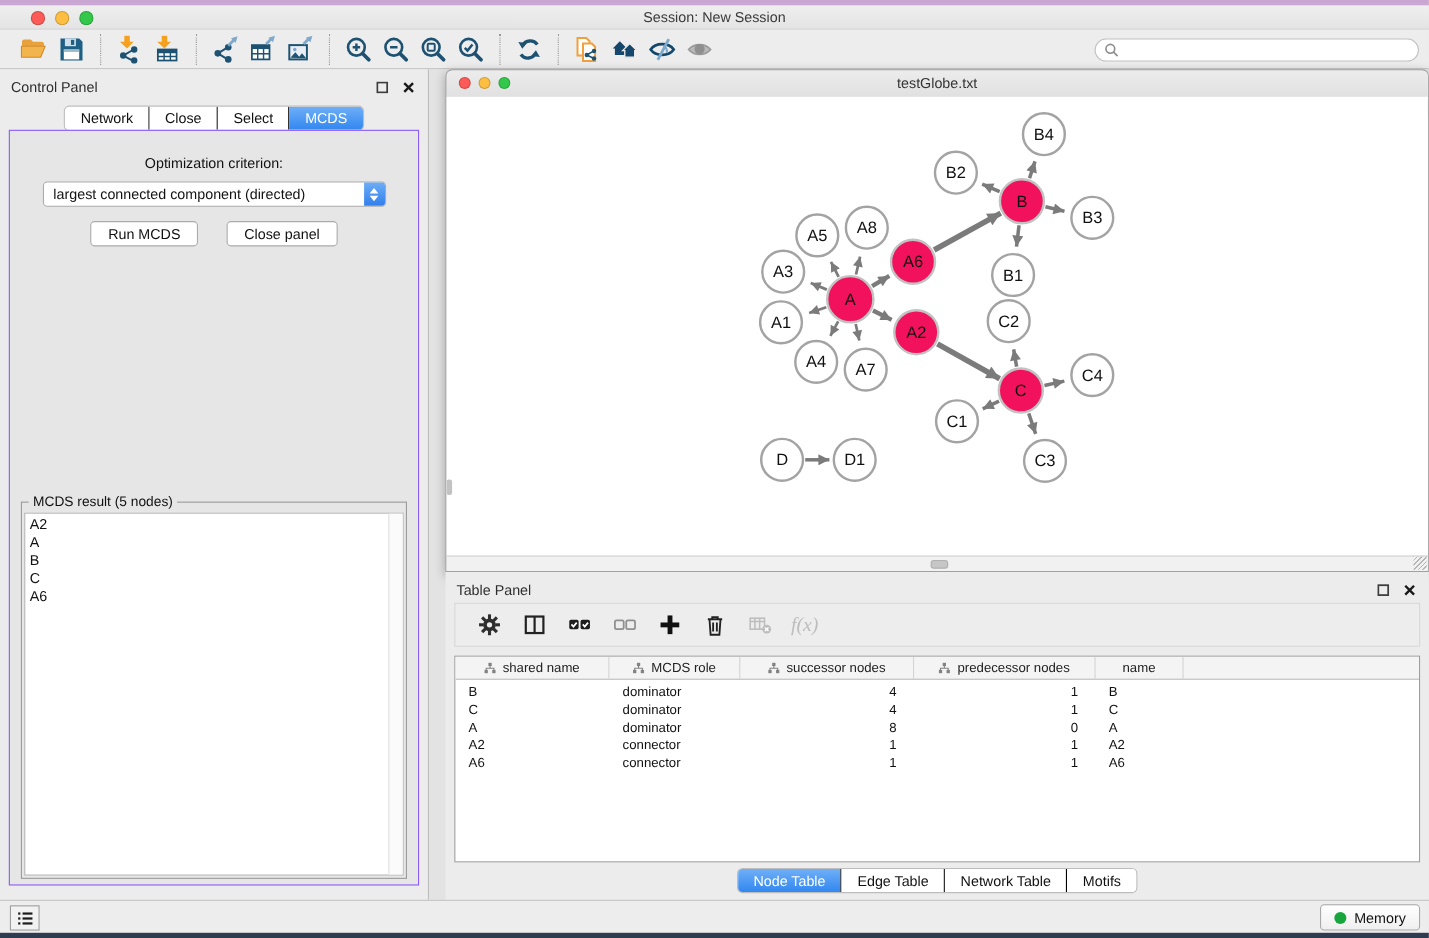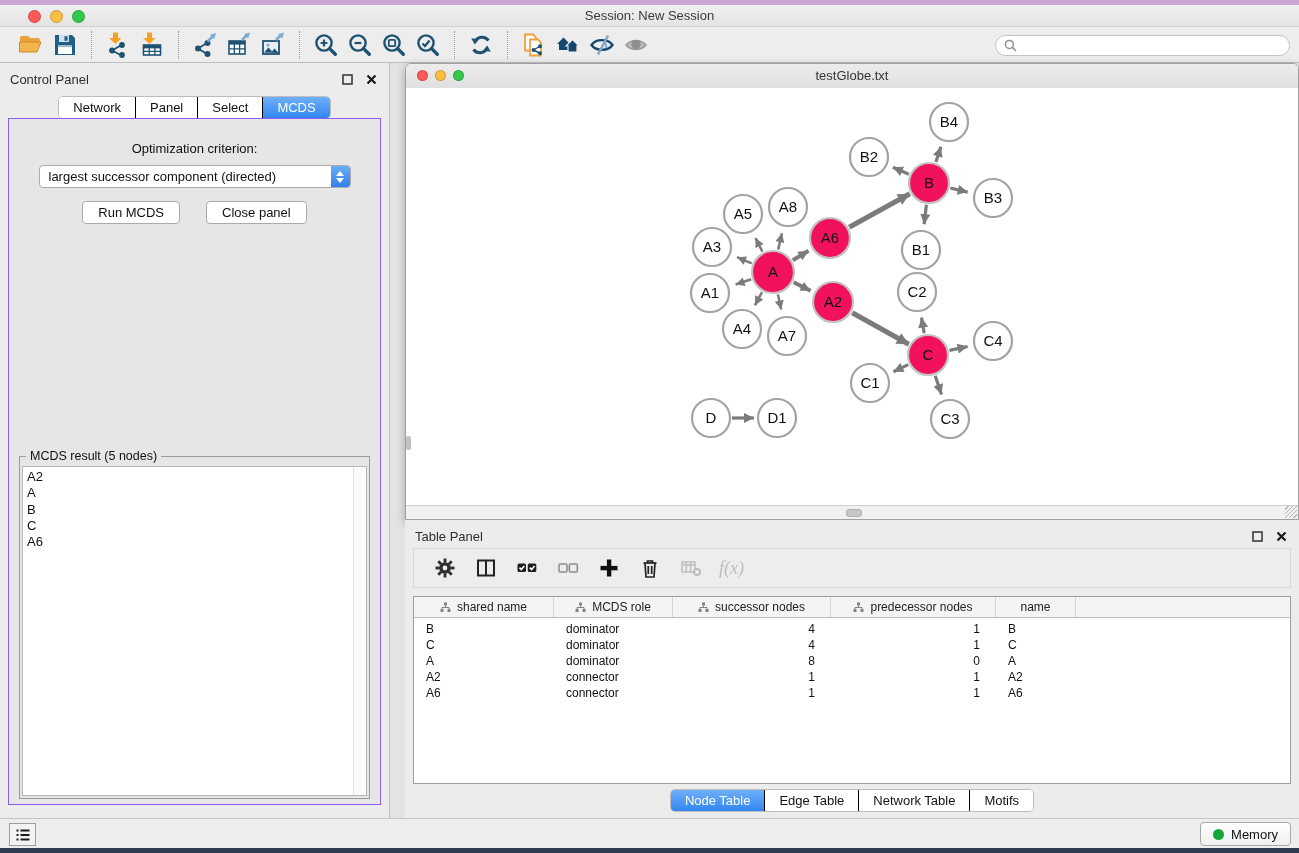--- a/index.html
+++ b/index.html
@@ -273,30 +273,30 @@
             <rect x="1" y="1" width="9" height="9" fill="none" stroke="#3C3C3C" stroke-width="1.6"></rect>
           </svg>
           <svg width="11" height="11" viewBox="0 0 11 11">
             <path d="M1.5 1.5l8 8M9.5 1.5l-8 8" stroke="#1A1A1A" stroke-width="2.2"></path>
           </svg>
         </span>
       </div>
       <div class="seg-row">
         <div class="segbox">
             <div class="seg">Network</div>
-            <div class="seg">Panel</div>
+            <div class="seg">Close</div>
             <div class="seg">Select</div>
             <div class="seg sel">MCDS</div>
           </div>
       </div>
       <div class="cp-inner">
         <div class="opt-label">Optimization criterion:</div>
         <div class="select-row">
           <div class="select">
-            <span class="val">largest successor component (directed)</span>
+            <span class="val">largest connected component (directed)</span>
             <span class="spin">
                 <b class="up"></b>
                 <b class="dn"></b>
               </span>
           </div>
         </div>
         <div class="btn-row">
           <button class="btn">Run MCDS</button>
           <button class="btn">Close panel</button>
         </div>

